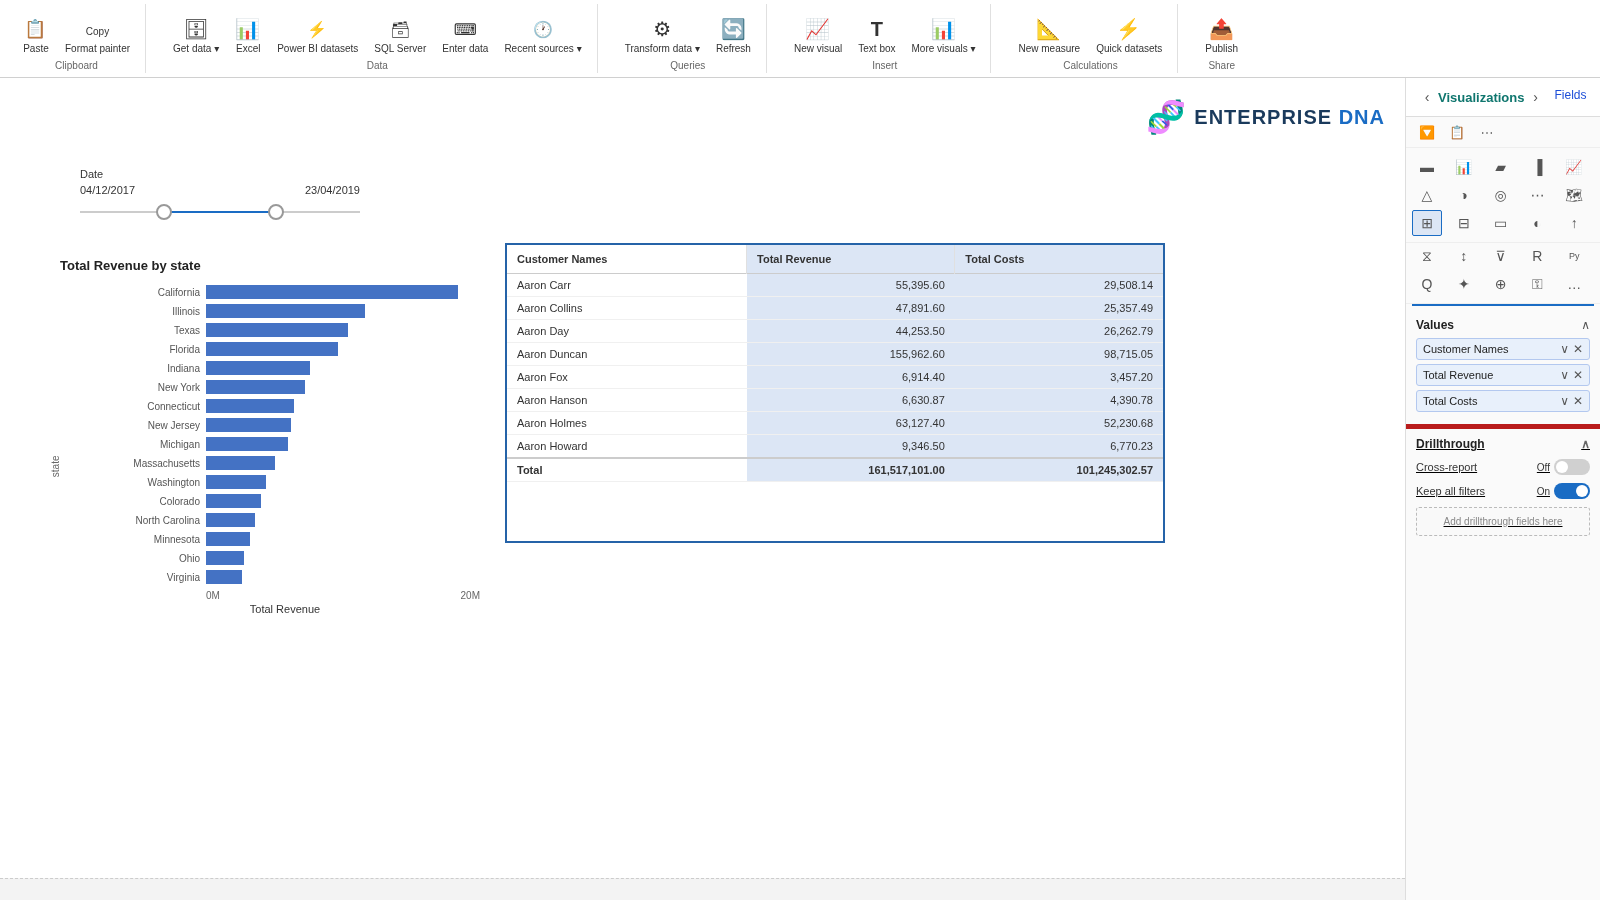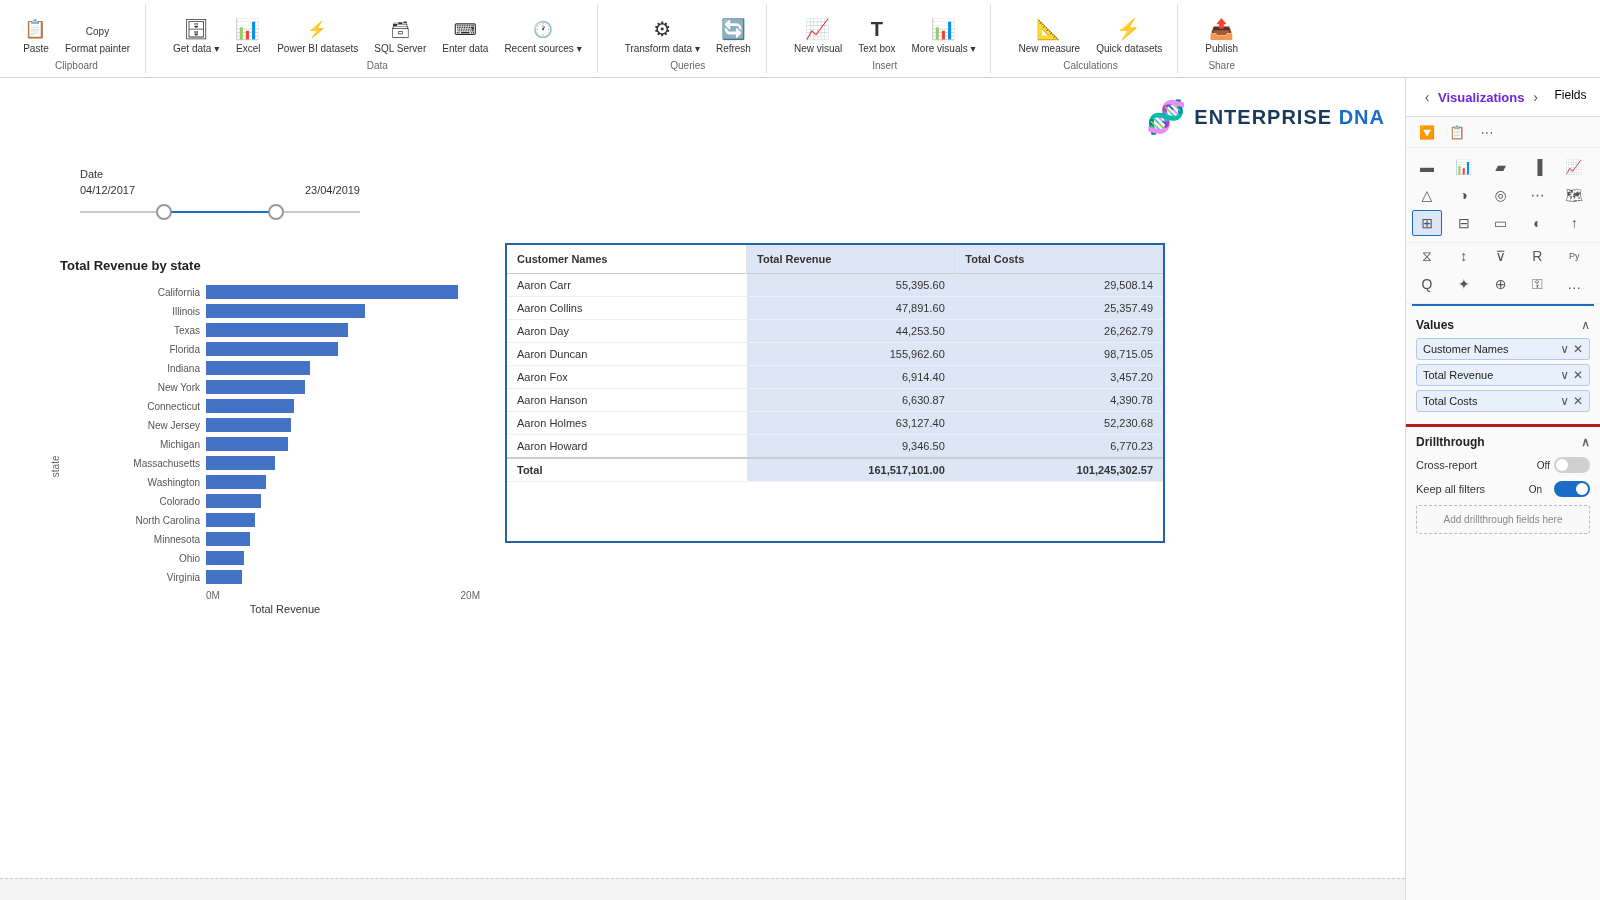--- a/index.html
+++ b/index.html
@@ -246,21 +246,21 @@
 
     
     .panel-header {
       display: flex;
       align-items: center;
       justify-content: space-between;
       padding: 8px 10px;
       border-bottom: 1px solid #ddd;
       background: #fff;
     }
-    .panel-title { font-size: 13px; font-weight: 600; color: #6d28d9; }
+    .panel-title { font-size: 13px; font-weight: 600; color: #0f766e; }
     .panel-nav { display: flex; gap: 4px; }
     .panel-nav-btn {
       width: 22px; height: 22px;
       border: none; background: none;
       cursor: pointer;
       display: flex; align-items: center; justify-content: center;
       font-size: 14px; color: #555;
     }
 
     
@@ -294,21 +294,21 @@
       border: none; background: none;
       cursor: pointer;
       display: flex; align-items: center; justify-content: center;
       font-size: 13px; color: #555;
       border-radius: 2px;
     }
 
     
     .panel-section {
       padding: 8px 10px;
-      border-bottom: 3px solid #b91c1c;
+      border-bottom: 5px solid #b91c1c;
     }
     .panel-section-header {
       display: flex;
       align-items: center;
       justify-content: space-between;
       margin-bottom: 6px;
     }
     .panel-section-title { font-size: 12px; font-weight: 600; color: #222; }
     .panel-section-arrow { font-size: 12px; color: #555; cursor: pointer; }
 
@@ -323,20 +323,21 @@
       margin-bottom: 4px;
       font-size: 11px;
       color: #222;
     }
     .field-pill-right { display: flex; gap: 4px; align-items: center; }
     .field-pill-btn { cursor: pointer; color: #555; font-size: 12px; }
 
     
     .drillthrough-section {
       padding: 8px 10px;
+      text-decoration: underline;
     }
     .drillthrough-title {
       font-size: 12px; font-weight: 600; color: #222;
       margin-bottom: 8px;
       display: flex; align-items: center; justify-content: space-between;
     }
     .toggle-row {
       display: flex;
       align-items: center;
       justify-content: space-between;
@@ -703,21 +704,21 @@
 
   <div id="right-panel">
 
     <div class="panel-header">
       <div class="panel-nav">
         <button class="panel-nav-btn">‹</button>
       </div>
       <div class="panel-title">Visualizations</div>
       <div class="panel-nav">
         <button class="panel-nav-btn">›</button>
-        <span style="font-size:12px;cursor:pointer;color:#000000;padding:2px 4px;">Fields</span>
+        <span style="font-size:12px;cursor:pointer;color:#1d4ed8;padding:2px 4px;">Fields</span>
       </div>
     </div>
 
     <div class="filter-row">
       <button class="filter-icon-btn">🔽</button>
       <button class="filter-icon-btn">📋</button>
       <button class="filter-icon-btn">⋯</button>
     </div>
 
     <div class="viz-icons-grid" id="viz-icons-grid">
@@ -790,21 +791,21 @@
         <span class="toggle-label">Cross-report</span>
         <div style="display:flex;align-items:center;gap:4px;">
           <span style="font-size:10px;color:#333;">Off</span>
           <div class="toggle-track off">
             <div class="toggle-knob"></div>
           </div>
         </div>
       </div>
       <div class="toggle-row">
         <span class="toggle-label">Keep all filters</span>
-        <div style="display:flex;align-items:center;gap:12px;">
+        <div style="display:flex;align-items:center;gap:4px;">
           <span style="font-size:10px;color:#333;">On</span>
           <div class="toggle-track on">
             <div class="toggle-knob"></div>
           </div>
         </div>
       </div>
       <div class="drillthrough-drop">
         <span>Add drillthrough fields here</span>
       </div>
     </div>

